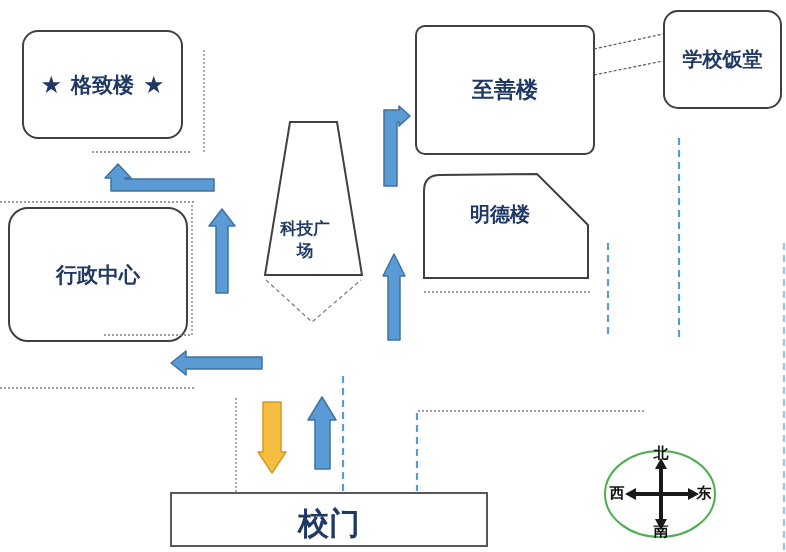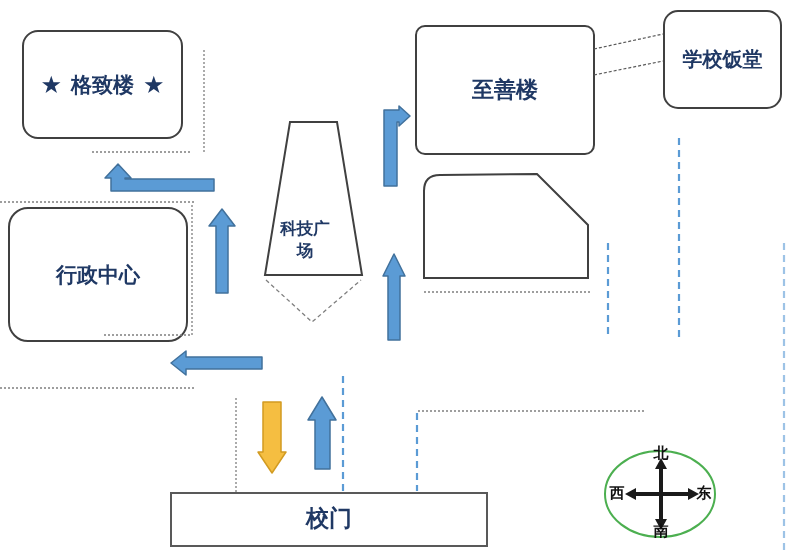--- a/index.html
+++ b/index.html
@@ -12,21 +12,21 @@
     display:flex;flex-direction:column;align-items:center;justify-content:center;
     box-sizing:border-box;z-index:1;color:#1F3864;font-weight:bold;
   }
   .box.gezhi{left:22px;top:30px;width:161px;height:109px;border-radius:16px;}
   .gezhi-line1{display:flex;align-items:center;gap:9px;font-size:21px;}
   .gezhi-line1 .star{font-size:24px;line-height:1;}
   .gezhi-line2{font-size:19px;margin-top:7px;}
   .box.xingzheng{left:8px;top:207px;width:180px;height:135px;border-radius:20px;font-size:21px;}
   .box.zhishan{left:415px;top:25px;width:180px;height:130px;border-radius:10px;font-size:22px;}
   .box.fantang{left:663px;top:10px;width:119px;height:99px;border-radius:15px;font-size:20px;}
-  .box.xiaomen{left:170px;top:492px;width:318px;height:55px;border:2px solid #595959;border-radius:0;font-size:23px;justify-content:flex-start;padding-top:9px;}
+  .box.xiaomen{left:170px;top:492px;width:318px;height:55px;border:2px solid #595959;border-radius:0;font-size:31px;justify-content:flex-start;padding-top:9px;}
   .overlay{position:absolute;left:0;top:0;z-index:2;pointer-events:none;}
   .float-label{
     position:absolute;z-index:3;color:#1F3864;font-weight:bold;text-align:center;pointer-events:none;
   }
   .keji-label{left:273px;top:218px;width:64px;font-size:16.5px;}
   .mingde-label{left:425px;top:201px;width:150px;font-size:20px;}
   .compass-label{color:#111111;font-size:15px;width:22px;}
   .c-north{left:650px;top:444px;}
   .c-south{left:650px;top:522px;}
   .c-west{left:606px;top:484px;}
@@ -102,19 +102,20 @@
       <line x1="661" y1="466" x2="661" y2="522" stroke-width="4" stroke="#1a1a1a"></line>
       <line x1="633" y1="494" x2="691" y2="494" stroke-width="4" stroke="#1a1a1a"></line>
       <polygon points="661,458 667,469 655,469" fill="#1a1a1a"></polygon>
       <polygon points="661,530 667,519 655,519" fill="#1a1a1a"></polygon>
       <polygon points="625,494 636,488 636,500" fill="#1a1a1a"></polygon>
       <polygon points="699,494 688,488 688,500" fill="#1a1a1a"></polygon>
     </g>
   </svg>
 
   <div class="float-label keji-label">科技广场</div>
+  <div class="float-label mingde-label">明德楼</div>
 
   <div class="float-label compass-label c-north">北</div>
   <div class="float-label compass-label c-south">南</div>
   <div class="float-label compass-label c-west">西</div>
   <div class="float-label compass-label c-east">东</div>
 
 </div>
 
 </body></html>

